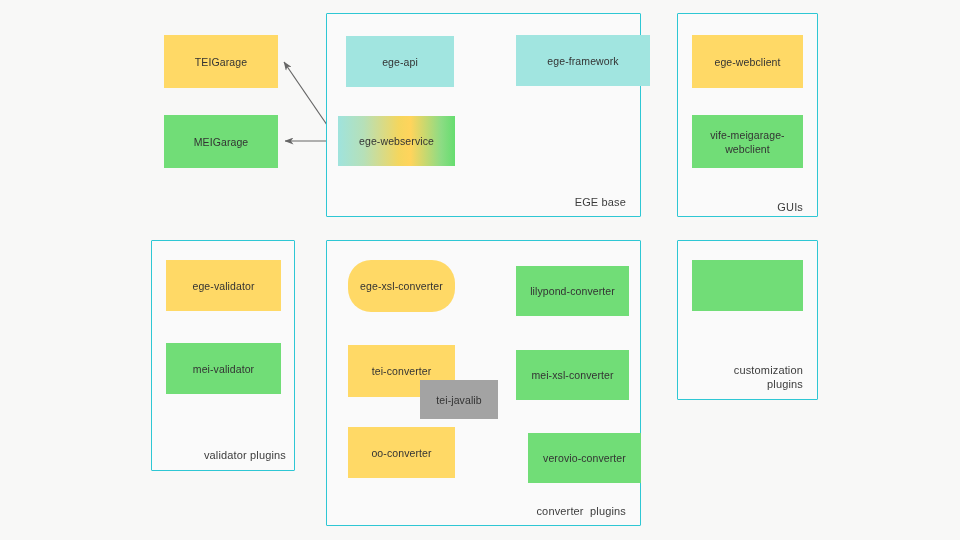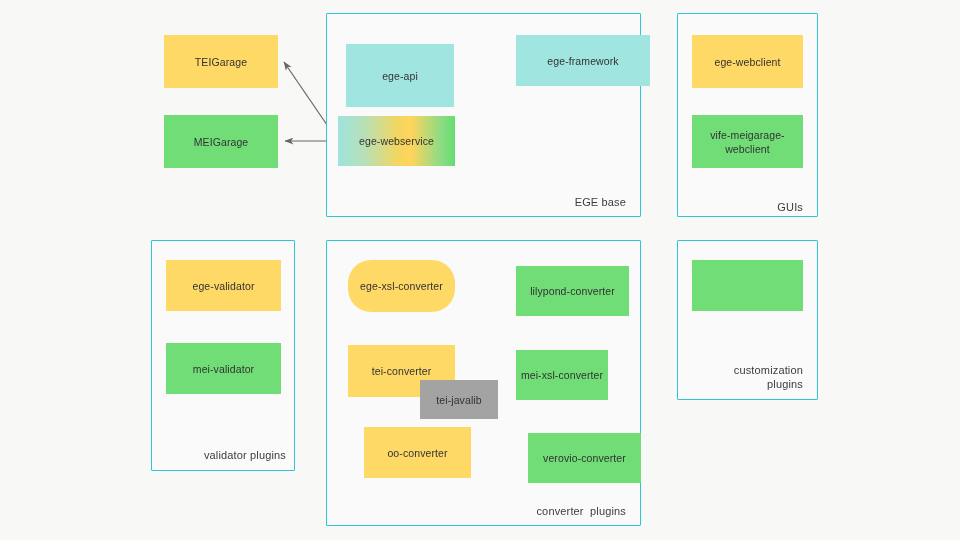--- a/index.html
+++ b/index.html
@@ -72,21 +72,21 @@
         <path d="M0,0 L9,3.5 L0,7 L2.6,3.5 z" fill="#666666"></path>
       </marker>
     </defs>
     <line x1="338" y1="141" x2="284" y2="62" stroke="#666666" stroke-width="1.2" marker-end="url(#arrowhead)"></line>
     <line x1="338" y1="141" x2="285" y2="141" stroke="#666666" stroke-width="1.2" marker-end="url(#arrowhead)"></line>
   </svg>
 
   <div class="panel" style="left:326px; top:13px; width:315px; height:204px;"></div>
   <div class="panel-label" style="left:481px; top:195px; width:145px;">EGE base</div>
 
-  <div class="node fill-cyan" style="left:346px; top:36px; width:108px; height:63px;margin-top:8px;">ege-api</div>
+  <div class="node fill-cyan" style="left:346px; top:36px; width:108px; height:51px;">ege-api</div>
 
   <div class="node fill-cyan" style="left:516px; top:35px; width:134px; height:51px;">ege-framework</div>
 
   <div class="node fill-gradient" style="left:338px; top:116px; width:117px; height:50px;">ege-webservice</div>
 
   <div class="node fill-yellow" style="left:164px; top:35px; width:114px; height:53px;">TEIGarage</div>
 
   <div class="node fill-green" style="left:164px; top:115px; width:114px; height:53px;">MEIGarage</div>
 
   <div class="panel" style="left:677px; top:13px; width:141px; height:204px;"></div>
@@ -104,27 +104,27 @@
 
   <div class="node fill-green" style="left:166px; top:343px; width:115px; height:51px;">mei-validator</div>
 
   <div class="panel" style="left:326px; top:240px; width:315px; height:286px;"></div>
   <div class="panel-label" style="left:470px; top:504px; width:156px;">converter  plugins</div>
 
   <div class="node fill-yellow" style="left:348px; top:260px; width:107px; height:52px;border-radius:23px;">ege-xsl-converter</div>
 
   <div class="node fill-yellow" style="left:348px; top:345px; width:107px; height:52px;">tei-converter</div>
 
-  <div class="node fill-yellow" style="left:348px; top:427px; width:107px; height:51px;margin-left:16px;">oo-converter</div>
+  <div class="node fill-yellow" style="left:348px; top:427px; width:107px; height:51px;">oo-converter</div>
 
   <div class="node fill-gray" style="left:420px; top:380px; width:78px; height:39px;">tei-javalib</div>
 
   <div class="node fill-green" style="left:516px; top:266px; width:113px; height:50px;">lilypond-converter</div>
 
-  <div class="node fill-green" style="left:516px; top:350px; width:92px; height:50px;">mei-xsl-converter</div>
+  <div class="node fill-green" style="left:516px; top:350px; width:113px; height:50px;">mei-xsl-converter</div>
 
   <div class="node fill-green" style="left:528px; top:433px; width:113px; height:50px;text-align:right;">verovio-converter</div>
 
   <div class="panel" style="left:677px; top:240px; width:141px; height:160px;"></div>
   <div class="panel-label" style="left:663px; top:363px; width:140px;">customization
 plugins</div>
 
   <div class="node fill-green" style="left:692px; top:260px; width:111px; height:51px;"></div>
 
 </div>

